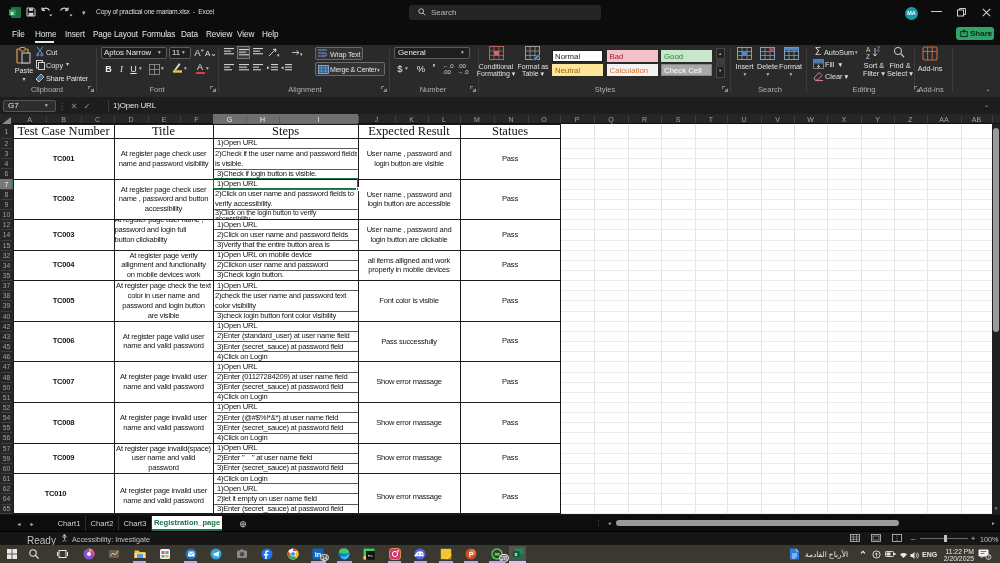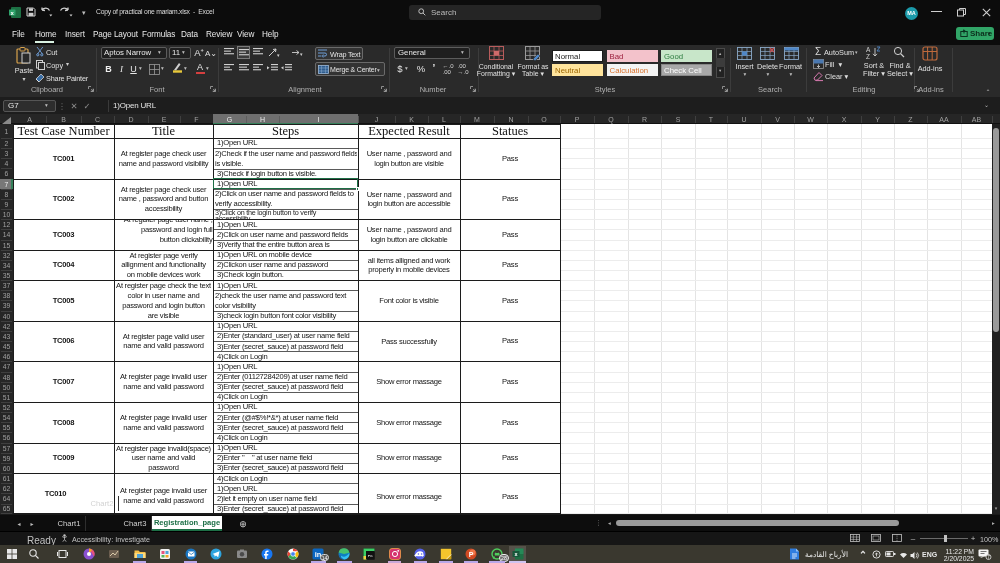--- a/index.html
+++ b/index.html
@@ -566,21 +566,21 @@
     <span style="display:block;white-space:nowrap">verify accessibility.</span>
   </div>
 <div style="left:213.5px;top:209.1px;width:144.5px;height:0.8px;background:#5a5a5a"></div>
 <div style="left:215.0px;top:209.5px;width:141.0px;height:10.2px;font-size:7.2px;line-height:6.9px;letter-spacing:-0.25px;overflow:hidden;white-space:nowrap;color:#222">
     <span style="display:block;margin-top:0px">3)Click on the login button to verify</span>
     <span style="display:block">accessibility</span>
   </div>
 <div class="ctr cell wrap" style="left:358.5px;top:179.0px;width:101.0px;height:40.6px;line-height:9.8px">User name , password and<br>login button are accessible</div>
 <div class="ctr cell" style="left:460.5px;top:179.0px;width:99.0px;height:40.6px;">Pass</div>
 <div class="ctr cell" style="left:13.0px;top:219.6px;width:101.0px;height:30.5px;font-weight:bold">TC003</div>
-<div class="cell wrap" style="left:114.5px;top:219.6px;width:98.0px;height:30.5px;line-height:9.8px;text-align:right;overflow:hidden">
+<div class="cell wrap" style="left:114.5px;top:219.6px;width:98.0px;height:30.5px;line-height:9.8px;text-align:left;overflow:hidden">
     <span style="position:relative;display:block;margin-top:-4.5px">At register page user name ,<br>password and login full<br>button clickability</span>
   </div>
 <div class="cell stp" style="left:215.0px;top:219.6px;width:141.0px;height:10.2px;">1)Open URL</div>
 <div style="left:213.5px;top:229.4px;width:144.5px;height:0.8px;background:#5a5a5a"></div>
 <div class="cell stp" style="left:215.0px;top:229.8px;width:141.0px;height:10.2px;">2)Click on user name and password fields</div>
 <div style="left:213.5px;top:239.6px;width:144.5px;height:0.8px;background:#5a5a5a"></div>
 <div class="cell stp" style="left:215.0px;top:240.0px;width:141.0px;height:10.2px;">3)Verify that the entire button area is</div>
 <div class="ctr cell wrap" style="left:358.5px;top:219.6px;width:101.0px;height:30.5px;line-height:9.8px">User name , password and<br>login button are clickable</div>
 <div class="ctr cell" style="left:460.5px;top:219.6px;width:99.0px;height:30.5px;">Pass</div>
 <div class="ctr cell" style="left:13.0px;top:250.1px;width:101.0px;height:30.5px;font-weight:bold">TC004</div>
@@ -656,21 +656,21 @@
 <div style="left:213.5px;top:503.6px;width:144.5px;height:0.8px;background:#5a5a5a"></div>
 <div class="cell stp" style="left:215.0px;top:504.0px;width:141.0px;height:9.8px;">3)Enter (secret_sauce) at password field</div>
 <div class="ctr cell wrap" style="left:358.5px;top:480.5px;width:101.0px;height:33.3px;line-height:9.8px">Show error massage</div>
 <div class="ctr cell" style="left:460.5px;top:480.5px;width:99.0px;height:33.3px;">Pass</div>
 <div style="left:213.0px;top:178.2px;width:145.0px;height:11.2px;border:1.6px solid #1d6f46"></div>
 <div style="left:355.5px;top:187.4px;width:3.4px;height:3.4px;background:#1d6f46;border:0.8px solid #fff"></div>
 <div style="left:0.0px;top:514.5px;width:1000.0px;height:16.5px;background:#0d0d0d"></div>
 <div class="fc" style="left:15.0px;top:519.0px;width:8.0px;height:8.0px;color:#bdbdbd;font-size:6px">◂</div>
 <div class="fc" style="left:28.0px;top:519.0px;width:8.0px;height:8.0px;color:#bdbdbd;font-size:6px">▸</div>
 <div class="fc" style="left:53.0px;top:516.0px;width:33.0px;height:15.0px;border-right:1px solid #2e2e2e;color:#d2d2d2;font-size:7.6px">Chart1</div>
-<div class="fc" style="left:86.0px;top:496px;width:33.0px;height:15.0px;border-right:1px solid #2e2e2e;color:#d2d2d2;font-size:7.6px">Chart2</div>
+<div class="fc" style="left:86.0px;top:516.0px;width:33.0px;height:15.0px;border-right:1px solid #2e2e2e;color:#d2d2d2;font-size:7.6px">Chart2</div>
 <div class="fc" style="left:119.0px;top:516.0px;width:33.0px;height:15.0px;border-right:1px solid #2e2e2e;color:#d2d2d2;font-size:7.6px">Chart3</div>
 <div style="left:152.0px;top:515.5px;width:70.0px;height:15.5px;background:#fff;border-bottom:2.2px solid #1d6f46"></div>
 <div class="fc" style="left:152.0px;top:516.0px;width:70.0px;height:13.0px;color:#1d6f46;font-size:7.6px;font-weight:bold">Registration_page</div>
 <div class="fc" style="left:237.0px;top:517.5px;width:12.0px;height:12.0px;color:#d2d2d2;font-size:9px">⊕</div>
 <div class="fc" style="left:597.0px;top:518.0px;width:3.0px;height:9.0px;color:#777;font-size:7px">⋮</div>
 <div class="fc" style="left:606.0px;top:519.5px;width:7.0px;height:7.0px;color:#aaa;font-size:5.5px">◂</div>
 <div style="left:616.0px;top:520.0px;width:283.0px;height:6.0px;background:#9a9a9a;border-radius:3px"></div>
 <div class="fc" style="left:990.0px;top:519.5px;width:7.0px;height:7.0px;color:#aaa;font-size:5.5px">▸</div>
 <div style="left:0.0px;top:531.0px;width:1000.0px;height:14.0px;background:#161616;border-top:1px solid #000"></div>
 <div style="left:27px;top:534.5px;width:34.0px;height:8.0px;color:#c2c2c2;font-size:10px">Ready</div>

